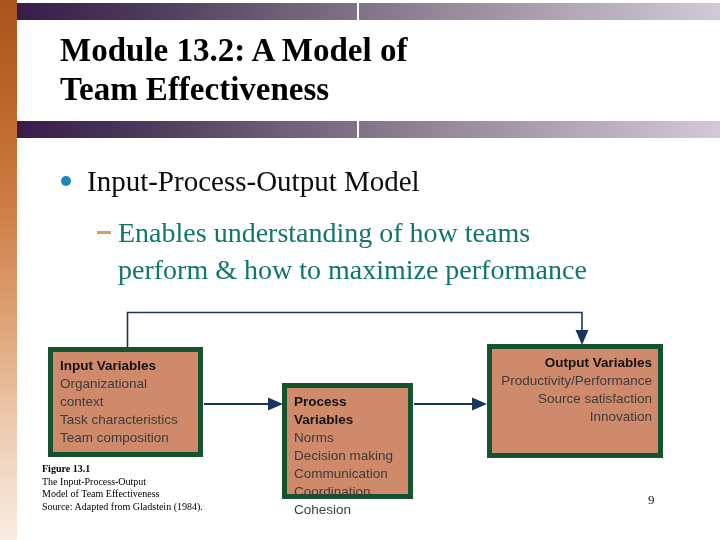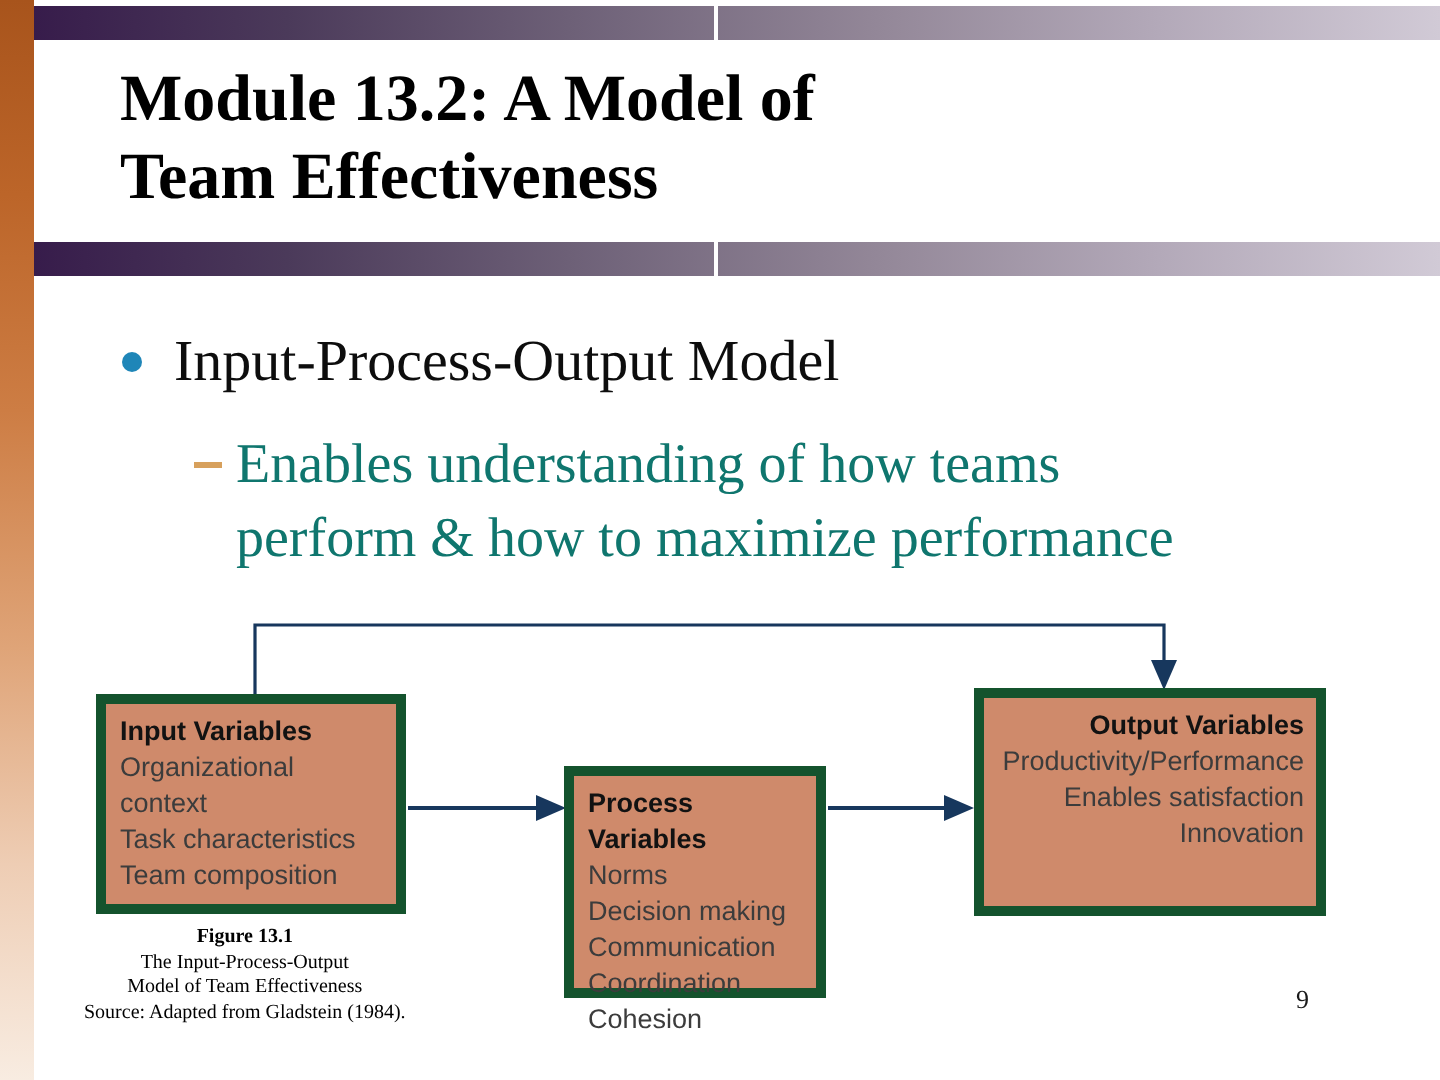--- a/index.html
+++ b/index.html
@@ -49,21 +49,21 @@
     color:#3c3c3c;padding:5px 6px 0 7px;
   }
   .box-input{left:48px;top:347px;width:155px;height:110px;}
   .box-process{left:282px;top:343px;width:131px;height:116px;margin-top:40px;}
   .box-output{left:487px;top:344px;width:176px;height:114px;text-align:right;}
   .box-title{font-weight:bold;color:#121212;}
   .connectors{position:absolute;left:40px;top:305px;width:630px;height:160px;}
   
   .caption{
     position:absolute;left:42px;top:463px;margin:0;
-    font-size:10px;line-height:12.5px;color:#000;text-align:center;
+    font-size:10px;line-height:12.5px;color:#000;
   }
   .caption .cap-bold{font-weight:bold;}
   
   .page-number{
     position:absolute;left:648px;top:492px;font-size:13px;color:#1a1a1a;
   }
 </style>
 </head>
 <body>
 
@@ -110,21 +110,21 @@
     <div>Norms</div>
     <div>Decision making</div>
     <div>Communication</div>
     <div>Coordination</div>
     <div>Cohesion</div>
   </div>
 
   <div class="diagram-box box-output">
     <div class="box-title">Output Variables</div>
     <div>Productivity/Performance</div>
-    <div>Enables satisfaction</div>
+    <div>Source satisfaction</div>
     <div>Innovation</div>
   </div>
 
   <p class="caption">
     <span class="cap-bold">Figure 13.1</span><br>
     <span>The Input-Process-Output</span><br>
     <span>Model of Team Effectiveness</span><br>
     <span>Source: Adapted from Gladstein (1984).</span>
   </p>
 

